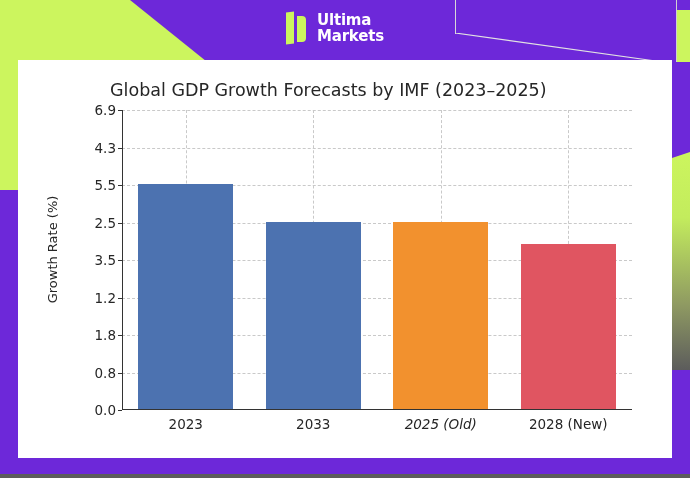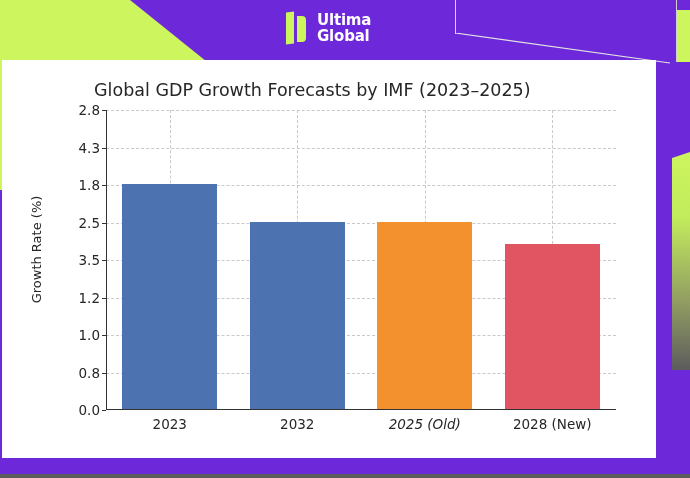--- a/index.html
+++ b/index.html
@@ -126,21 +126,21 @@
     font-family: "DejaVu Sans", sans-serif;
     font-weight: bold;
     font-size: 15px;
     line-height: 16px;
     letter-spacing: -0.2px;
   }
 
   
   .card {
     position: absolute;
-    left: 2px;
+    left: 18px;
     top: 60px;
     width: 654px;
     height: 398px;
     background: #ffffff;
     z-index: 2;
     overflow: hidden;
   }
 
   
   .chart {
@@ -264,21 +264,21 @@
   </svg>
   <div class="line-deco-v2"></div>
 
   <div class="logo">
     <div class="logo-mark">
       <div class="bar-a"></div>
       <div class="bar-b"></div>
     </div>
     <div class="logo-text">
       <div>Ultima</div>
-      <div>Global</div>
+      <div>Markets</div>
     </div>
   </div>
 
   <div class="card">
     <div class="chart">
 
       <div class="chart-title">Global GDP Growth Forecasts by IMF (2023–2025)</div>
       <div class="ylabel">Growth Rate (%)</div>
 
       <div class="plot">
@@ -300,56 +300,56 @@
             <div class="ytick-wrap" style="top: 300px;">
               <div class="ytick-mark"></div>
               <div class="ytick-label">0.0</div>
             </div>
             <div class="ytick-wrap" style="top: 262.5px;">
               <div class="ytick-mark"></div>
               <div class="ytick-label">0.8</div>
             </div>
             <div class="ytick-wrap" style="top: 225px;">
               <div class="ytick-mark"></div>
-              <div class="ytick-label">1.0</div>
+              <div class="ytick-label">1.8</div>
             </div>
             <div class="ytick-wrap" style="top: 187.5px;">
               <div class="ytick-mark"></div>
               <div class="ytick-label">1.2</div>
             </div>
             <div class="ytick-wrap" style="top: 150px;">
               <div class="ytick-mark"></div>
               <div class="ytick-label">3.5</div>
             </div>
             <div class="ytick-wrap" style="top: 112.5px;">
               <div class="ytick-mark"></div>
               <div class="ytick-label">2.5</div>
             </div>
             <div class="ytick-wrap" style="top: 75px;">
               <div class="ytick-mark"></div>
-              <div class="ytick-label">1.8</div>
+              <div class="ytick-label">5.5</div>
             </div>
             <div class="ytick-wrap" style="top: 37.5px;">
               <div class="ytick-mark"></div>
               <div class="ytick-label">4.3</div>
             </div>
             <div class="ytick-wrap" style="top: 0px;">
               <div class="ytick-mark"></div>
-              <div class="ytick-label">2.8</div>
+              <div class="ytick-label">6.9</div>
             </div>
           </div>
         <div id="bars">
             <div class="bar" title="2023: 3" style="left: 16.2563px; width: 94.9875px; height: 225px; background: rgb(76, 114, 176);"></div>
             <div class="bar" title="2024: 2.5" style="left: 143.756px; width: 94.9875px; height: 187.5px; background: rgb(76, 114, 176);"></div>
             <div class="bar" title="2025 (Old): 2.5" style="left: 271.256px; width: 94.9875px; height: 187.5px; background: rgb(242, 145, 46);"></div>
             <div class="bar" title="2025 (New): 2.2" style="left: 398.756px; width: 94.9875px; height: 165px; background: rgb(224, 85, 97);"></div>
           </div>
         <div id="xticks">
             <div class="xtick-label" style="left: 63.75px;">2023</div>
-            <div class="xtick-label" style="left: 191.25px;">2032</div>
+            <div class="xtick-label" style="left: 191.25px;">2033</div>
             <div class="xtick-label" style="left: 318.75px; font-style: italic;">2025 (Old)</div>
             <div class="xtick-label" style="left: 446.25px;">2028 (New)</div>
           </div>
         <div class="plot-spine-left"></div>
         <div class="plot-spine-bottom"></div>
       </div>
 
     </div>
   </div>
 

